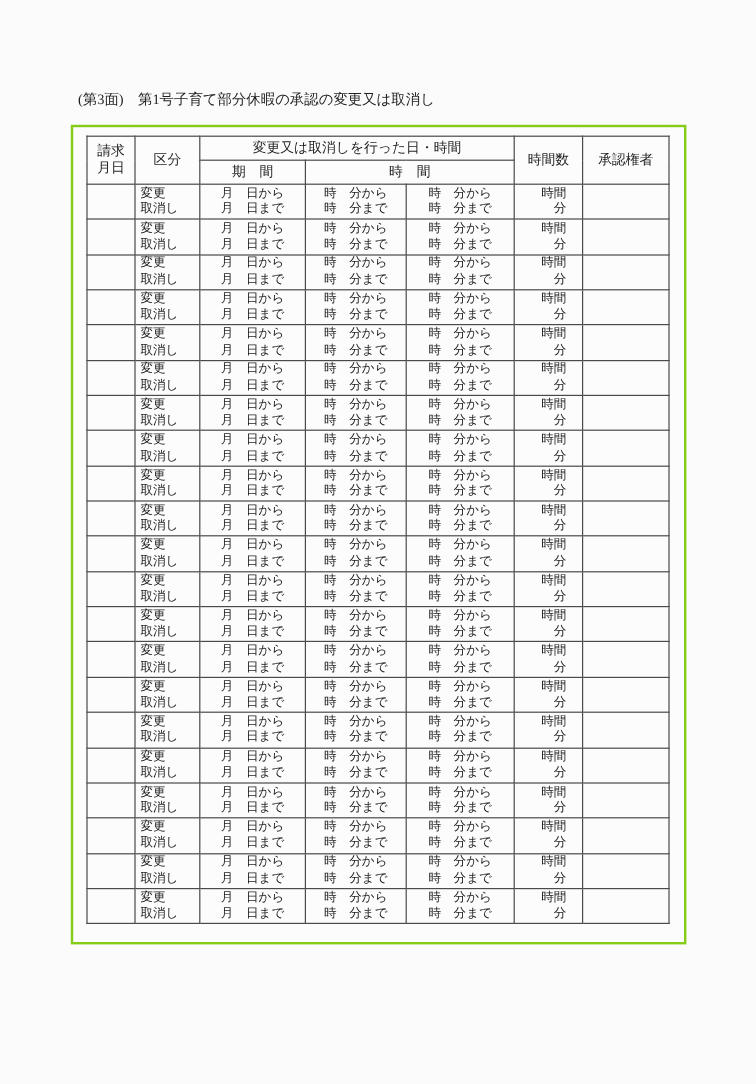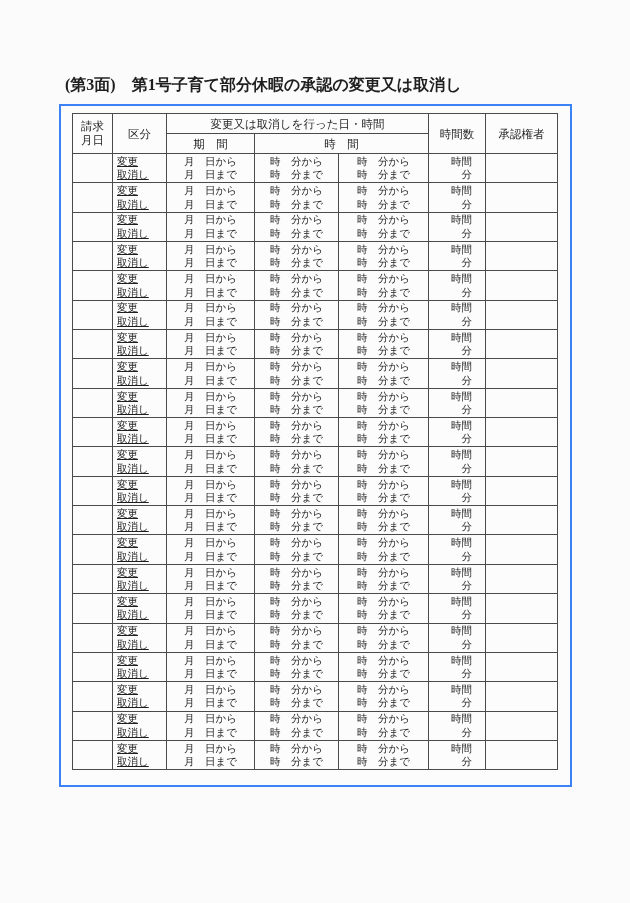--- a/index.html
+++ b/index.html
@@ -12,32 +12,31 @@
     background: #fbfbfb;
     font-family: "Liberation Serif", "DejaVu Serif", serif;
     color: #1f1f1f;
     position: relative;
     overflow: hidden;
   }
   .doc-title {
     position: absolute;
     left: 65px;
     top: 75px;
-    font-size: 16px;
+    font-size: 12px;
     white-space: nowrap;
     color: #1f1f1f;
-    font-weight: bold;
   }
   .outer-box {
     position: absolute;
     left: 59px;
     top: 104px;
     width: 509px;
     height: 679px;
-    border: 2px solid #3b82f6;
+    border: 2px solid #84cc16;
     background: #fcfcfc;
   }
   table.form-table {
     position: absolute;
     left: 11px;
     top: 7px;
     width: 485px;
     border-collapse: collapse;
     table-layout: fixed;
   }
@@ -58,21 +57,21 @@
   thead tr.hrow2 th { height: 19px; margin-top: 40px; }
   tbody tr { height: 29.35px; }
   tbody td {
     font-size: 10.5px;
   }
   .cell-line {
     line-height: 13.4px;
     white-space: nowrap;
   }
   td.cat-cell { text-align: left; }
-  td.cat-cell .cell-line { padding-left: 4px; text-decoration: underline; }
+  td.cat-cell .cell-line { padding-left: 4px; }
   td.center-cell { text-align: center; }
   td.hours-cell { text-align: right; font-family: Liberation Serif, serif; }
   td.hours-cell .cell-line { padding-right: 13px; }
   td.time1-cell { border-right: 1px dotted #999; }
   
   col.c-req   { width: 40px; }
   col.c-cat   { width: 54px; }
   col.c-per   { width: 88px; }
   col.c-t1    { width: 84px; }
   col.c-t2    { width: 90px; }

